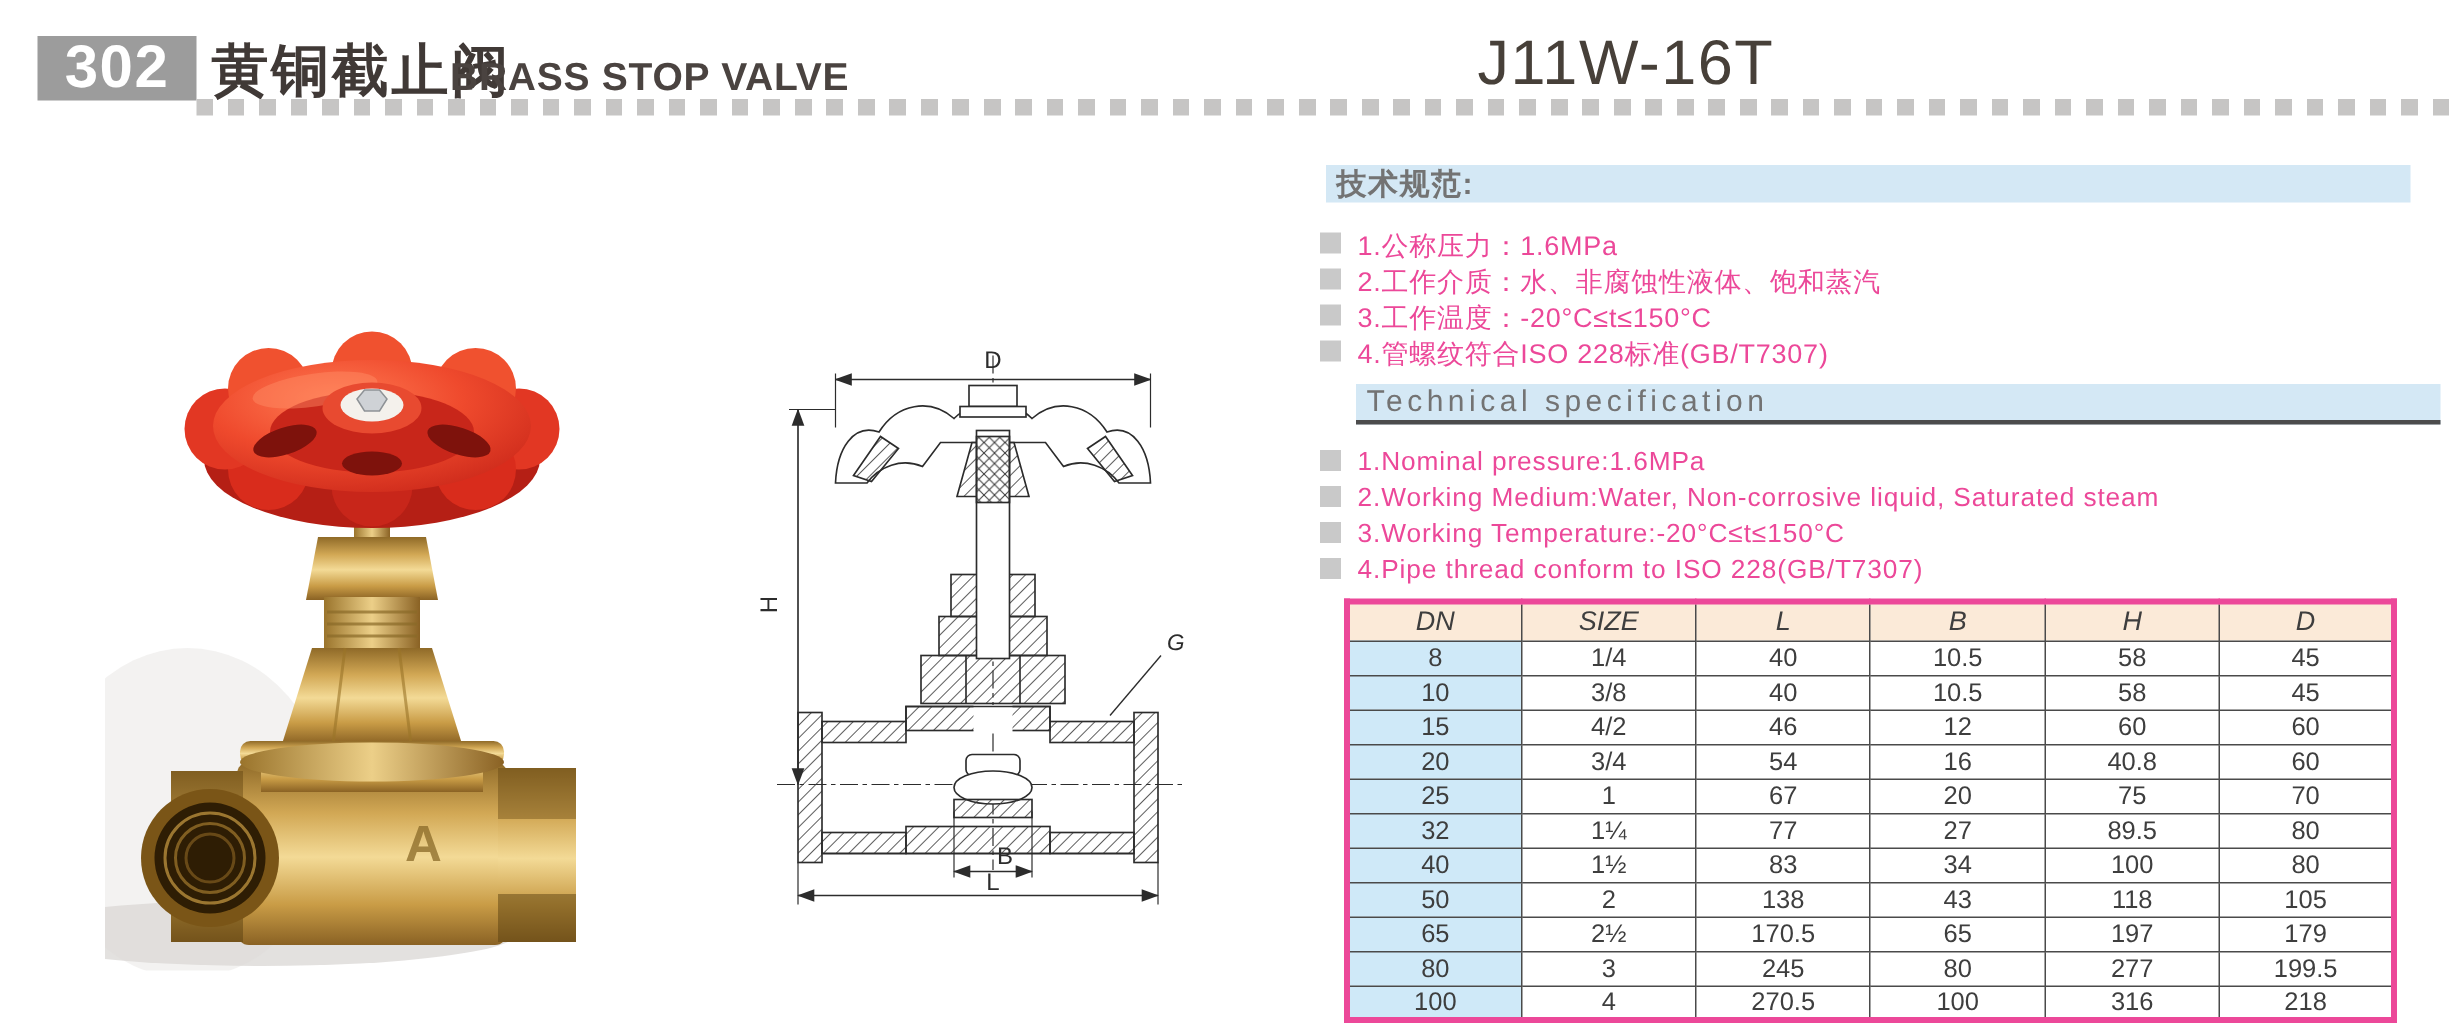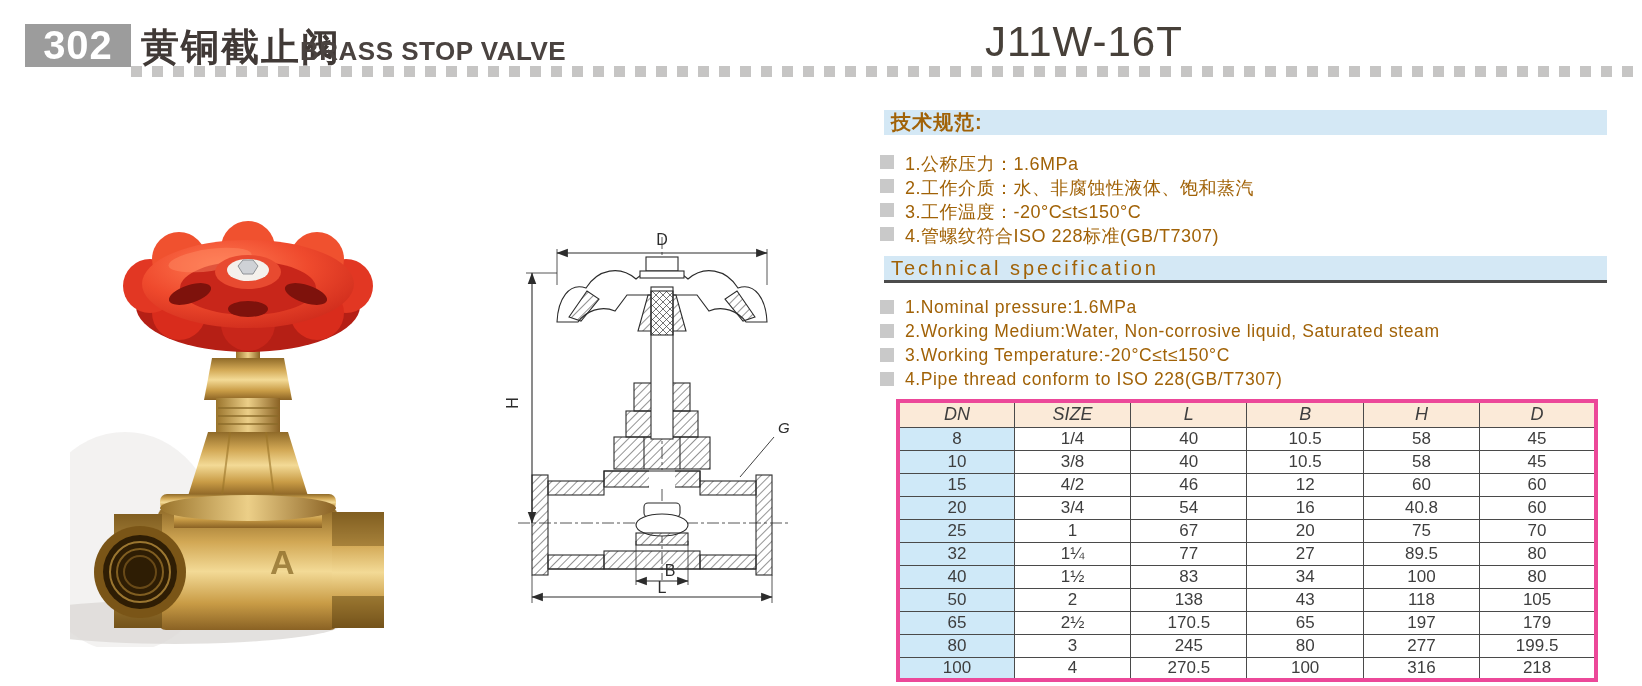--- a/index.html
+++ b/index.html
@@ -13,27 +13,27 @@
     display:flex; align-items:center; justify-content:center; letter-spacing:1px; }
   .title-cn { position:absolute; left:141px; top:22px; font-size:38px; font-weight:bold;
     color:#403936; letter-spacing:2px; }
   .title-en { position:absolute; left:300px; top:36px; font-size:26px; font-weight:700;
     color:#4a4340; letter-spacing:0.5px; }
   .model { position:absolute; left:985px; top:18px; font-size:42px; color:#474039; letter-spacing:1px; }
   .dotline { position:absolute; left:131px; top:66px; width:1511px; height:11px;
     background:repeating-linear-gradient(90deg,#c6c5c4 0 11px,transparent 11px 21px); }
 
   
-  .bar { position:absolute; left:884px; width:723px; background:#d4e8f5; color:#a16207;
+  .bar { position:absolute; left:884px; width:723px; background:#d4e8f5; color:#737373;
     display:flex; align-items:center; }
   .bar-cn { top:110px; height:25px; font-size:20px; font-weight:bold; padding-left:7px; letter-spacing:1px; }
   .bar-en { top:256px; height:27px; font-size:20px; padding-left:7px; letter-spacing:3px;
-    border-bottom:3px solid #4c4c4c; font-weight:500; }
+    border-bottom:3px solid #4c4c4c; font-weight:500;margin-left:20px; }
   ul.speclist { position:absolute; left:880px; list-style:none; }
-  ul.speclist li { display:flex; align-items:flex-start; color:#a16207; }
+  ul.speclist li { display:flex; align-items:flex-start; color:#ec4899; }
   ul.speclist .bullet { flex:0 0 auto; width:14px; height:14px; background:#c9c9c9;
     margin-right:11px; margin-top:3px; }
   .list-cn { top:152px; }
   .list-cn li { height:24px; font-size:18px; letter-spacing:0.5px; }
   .list-en { top:297px; }
   .list-en li { height:24px; font-size:17.5px; letter-spacing:0.6px; }
 
   
   table.dim { position:absolute; left:896px; top:399px; width:702px;
     border-collapse:collapse; table-layout:fixed; border:4px solid #ec4899; }

